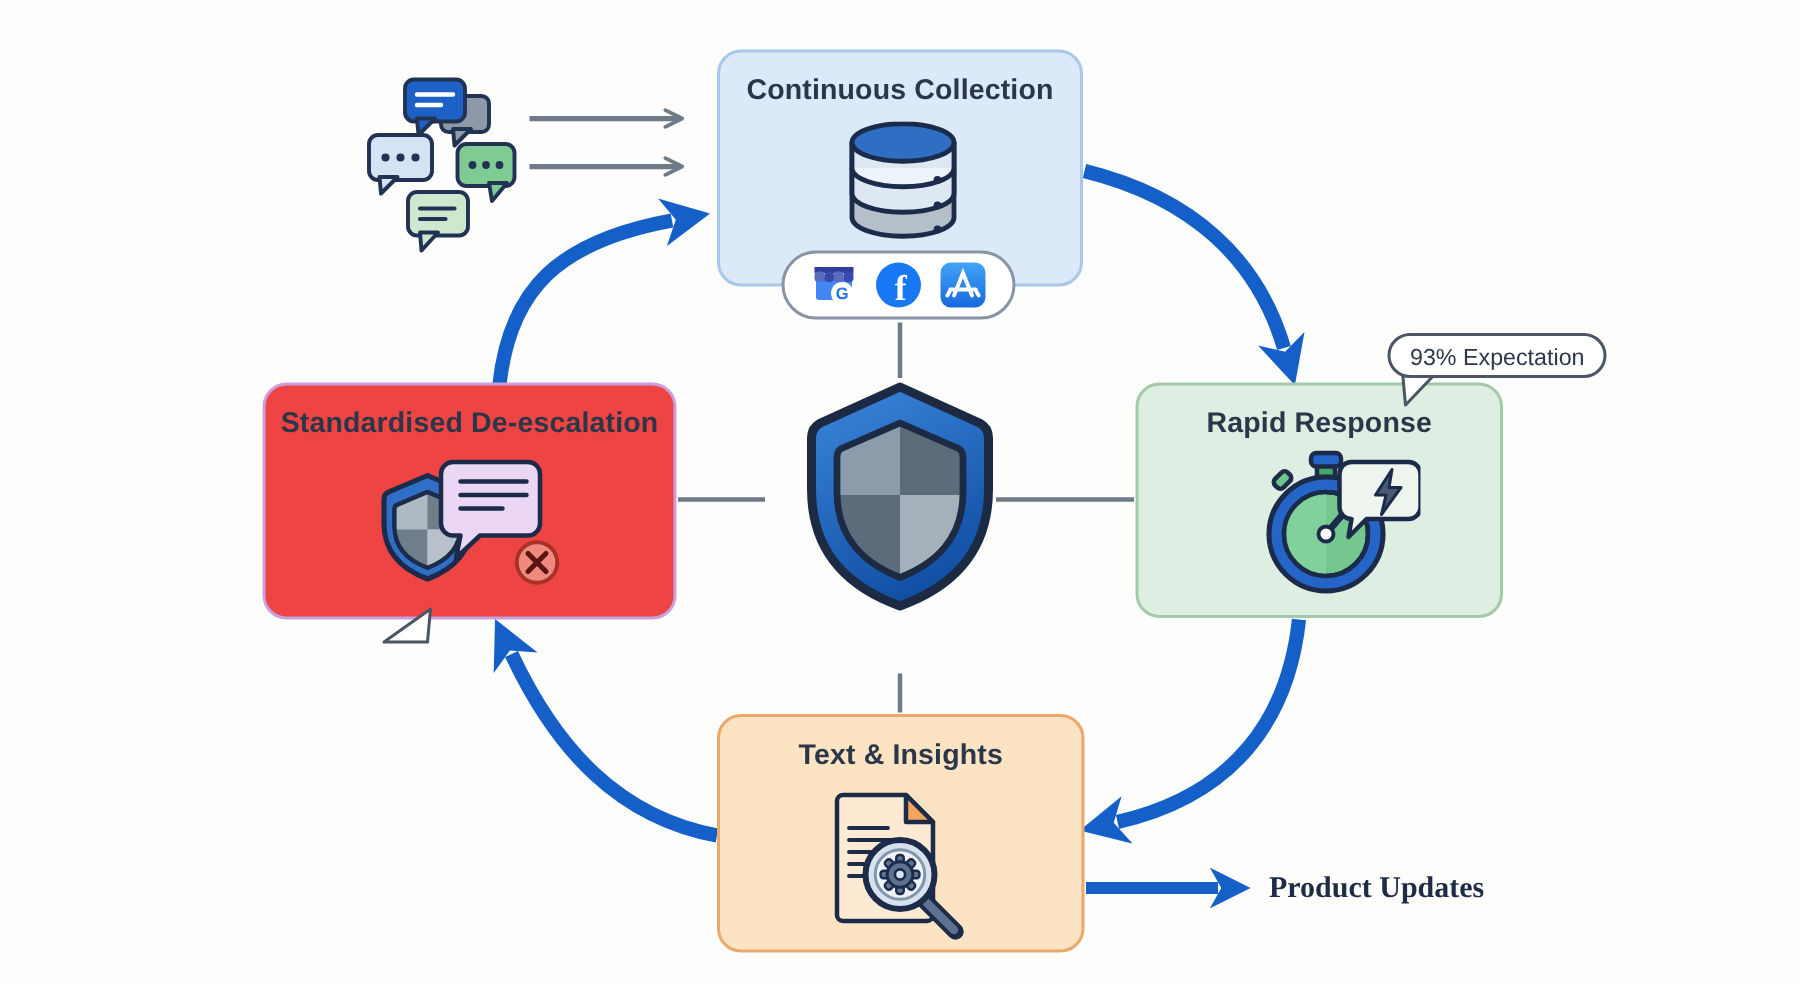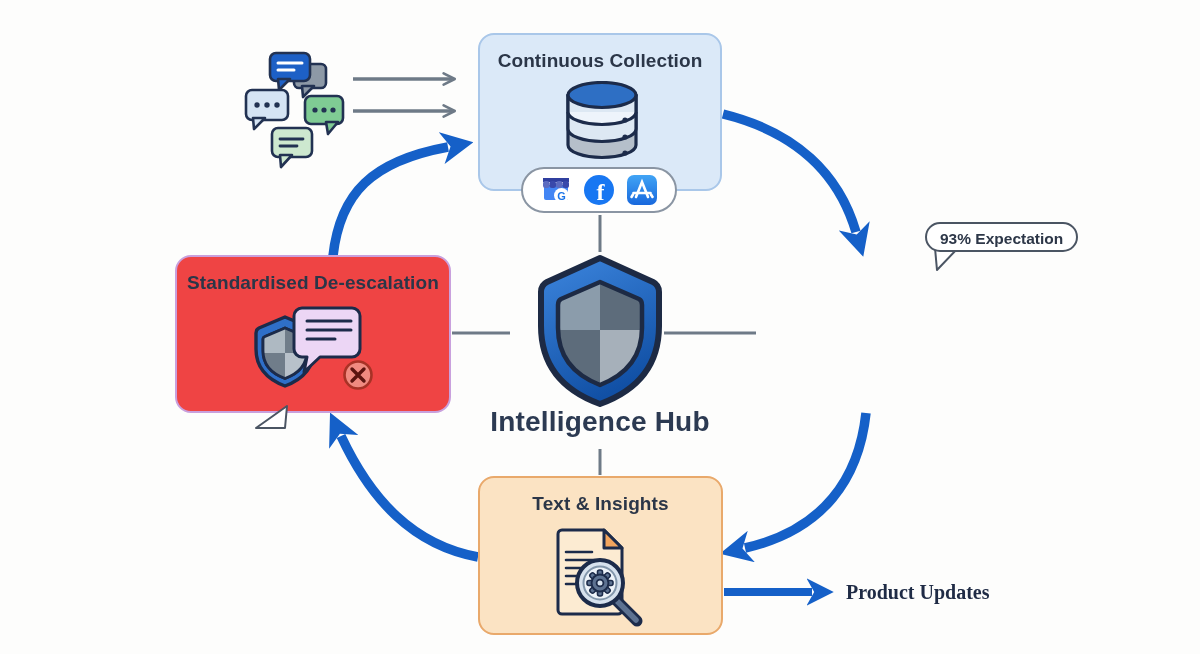--- a/index.html
+++ b/index.html
@@ -27,21 +27,21 @@
     background:#ffffff;border:2px solid #8a95a3;border-radius:24px;box-sizing:border-box;
     display:flex;align-items:center;justify-content:center;gap:11px;
   }
   .hub-title{
     position:absolute;left:450px;top:406px;width:300px;z-index:2;text-align:center;
     font-size:28px;font-weight:800;color:#2c3a52;letter-spacing:.2px;
   }
   .hub-shield{position:absolute;left:535px;top:252px;z-index:2;}
   .callout{
     position:absolute;z-index:4;background:#ffffff;border:2px solid #4b5563;border-radius:16px;
-    height:30px;line-height:30px;padding:0 13px;font-size:15.5px;font-weight:700;color:#2d3748;
+    height:30px;line-height:30px;padding:0 13px;font-size:15.5px;font-weight:400;color:#2d3748;
     box-sizing:border-box;white-space:nowrap;
   }
   .callout-right{left:925px;top:222px;}
   .callout-left{left:126px;top:424px;}
   .callout-tail{position:absolute;z-index:3;}
   .product-label{
     position:absolute;left:846px;top:581px;z-index:2;
     font-size:20px;font-weight:600;color:#1f2b45;font-family:Liberation Serif, serif;
   }
   .bubbles{position:absolute;left:238px;top:44px;z-index:2;}
@@ -155,20 +155,43 @@
       <rect x="1" y="1" width="30" height="30" rx="7" fill="url(#asg)"></rect>
       <g stroke="#ffffff" stroke-width="2.6" stroke-linecap="round" fill="none">
         <path d="M10,23 L16,8 L22,23"></path>
         <path d="M7.5,19 H24.5"></path>
         <path d="M5.5,23 L7,20.5"></path>
         <path d="M26.5,23 L25,20.5"></path>
       </g>
     </svg>
   </div>
 
+  <div class="node node-right">
+    <div class="node-title">Rapid Response</div>
+    <svg class="node-icon" style="left:66px;top:43px;" width="122" height="102" viewBox="0 0 122 102">
+      <g stroke="#1c2b4a" stroke-width="3" stroke-linejoin="round">
+
+        <rect x="53" y="10" width="12" height="8" fill="#44a968"></rect>
+        <rect x="49" y="2" width="20" height="9" rx="3.5" fill="#2565c8"></rect>
+        <rect x="24" y="16" width="12" height="8" rx="3" fill="#6fc488" transform="rotate(-45 30 20)"></rect>
+
+        <circle cx="59" cy="56" r="38" fill="#2565c8" stroke-width="3.4"></circle>
+        <circle cx="59" cy="56" r="28" fill="#74c78e" stroke-width="3"></circle>
+        <path d="M59,28 A28,28 0 0 0 59,84 Z" fill="#82d19c" stroke="none"></path>
+        <circle cx="59" cy="56" r="28" fill="none" stroke-width="3"></circle>
+        <path d="M59,56 L76,36" stroke-width="4.5" stroke-linecap="round"></path>
+        <circle cx="59" cy="56" r="5" fill="#ffffff" stroke-width="2.6"></circle>
+
+        <g>
+          <path d="M84,8 h30 a8,8 0 0 1 8,8 v22 a8,8 0 0 1 -8,8 h-28 l-12,12 l2,-12 a8,8 0 0 1 -0,-0 a8,8 0 0 1 -8,-8 v-22 a8,8 0 0 1 8,-8 Z" fill="#eef5ee" stroke-width="3"></path>
+          <path d="M103,13 L92,30 h7 L96,43 L109,25 h-8 Z" fill="#4a5a74" stroke-width="2"></path>
+        </g>
+      </g>
+    </svg>
+  </div>
 
   <svg class="callout-tail" style="left:932px;top:246px;" width="34" height="26" viewBox="0 0 34 26">
     <path d="M3,2 L26,2 L5,24 Z" fill="#ffffff" stroke="#4b5563" stroke-width="2" stroke-linejoin="round"></path>
   </svg>
   <div class="callout callout-right">93% Expectation</div>
 
   <div class="node node-left">
     <div class="node-title">Standardised De-escalation</div>
     <svg class="node-icon" style="left:70px;top:48px;" width="130" height="92" viewBox="0 0 130 92">
       <g stroke="#1c2b4a" stroke-width="3" stroke-linejoin="round">
@@ -242,17 +265,16 @@
     </defs>
     <path d="M65,6 L118,30 C122,32 124,35 124,40 L124,74 C124,118 98,140 65,152 C32,140 6,118 6,74 L6,40 C6,35 8,32 12,30 Z" fill="url(#hubrim)" stroke="#1d2a44" stroke-width="6" stroke-linejoin="round"></path>
     <g clip-path="url(#hubclip)">
       <rect x="23" y="28" width="42" height="50" fill="#8b9cab"></rect>
       <rect x="65" y="28" width="42" height="50" fill="#5d6c7b"></rect>
       <rect x="23" y="78" width="42" height="60" fill="#5d6c7b"></rect>
       <rect x="65" y="78" width="42" height="60" fill="#a6b0ba"></rect>
     </g>
     <path d="M65,30 L104,47 C106,48 107,50 107,53 L107,76 C107,108 88,124 65,133 C42,124 23,108 23,76 L23,53 C23,50 24,48 26,47 Z" fill="none" stroke="#1d2a44" stroke-width="4.5" stroke-linejoin="round"></path>
   </svg>
-  <div class="hub-title">Intelligence Hub</div>
 
   <div class="product-label">Product Updates</div>
 
 </div>
 
 </body></html>

